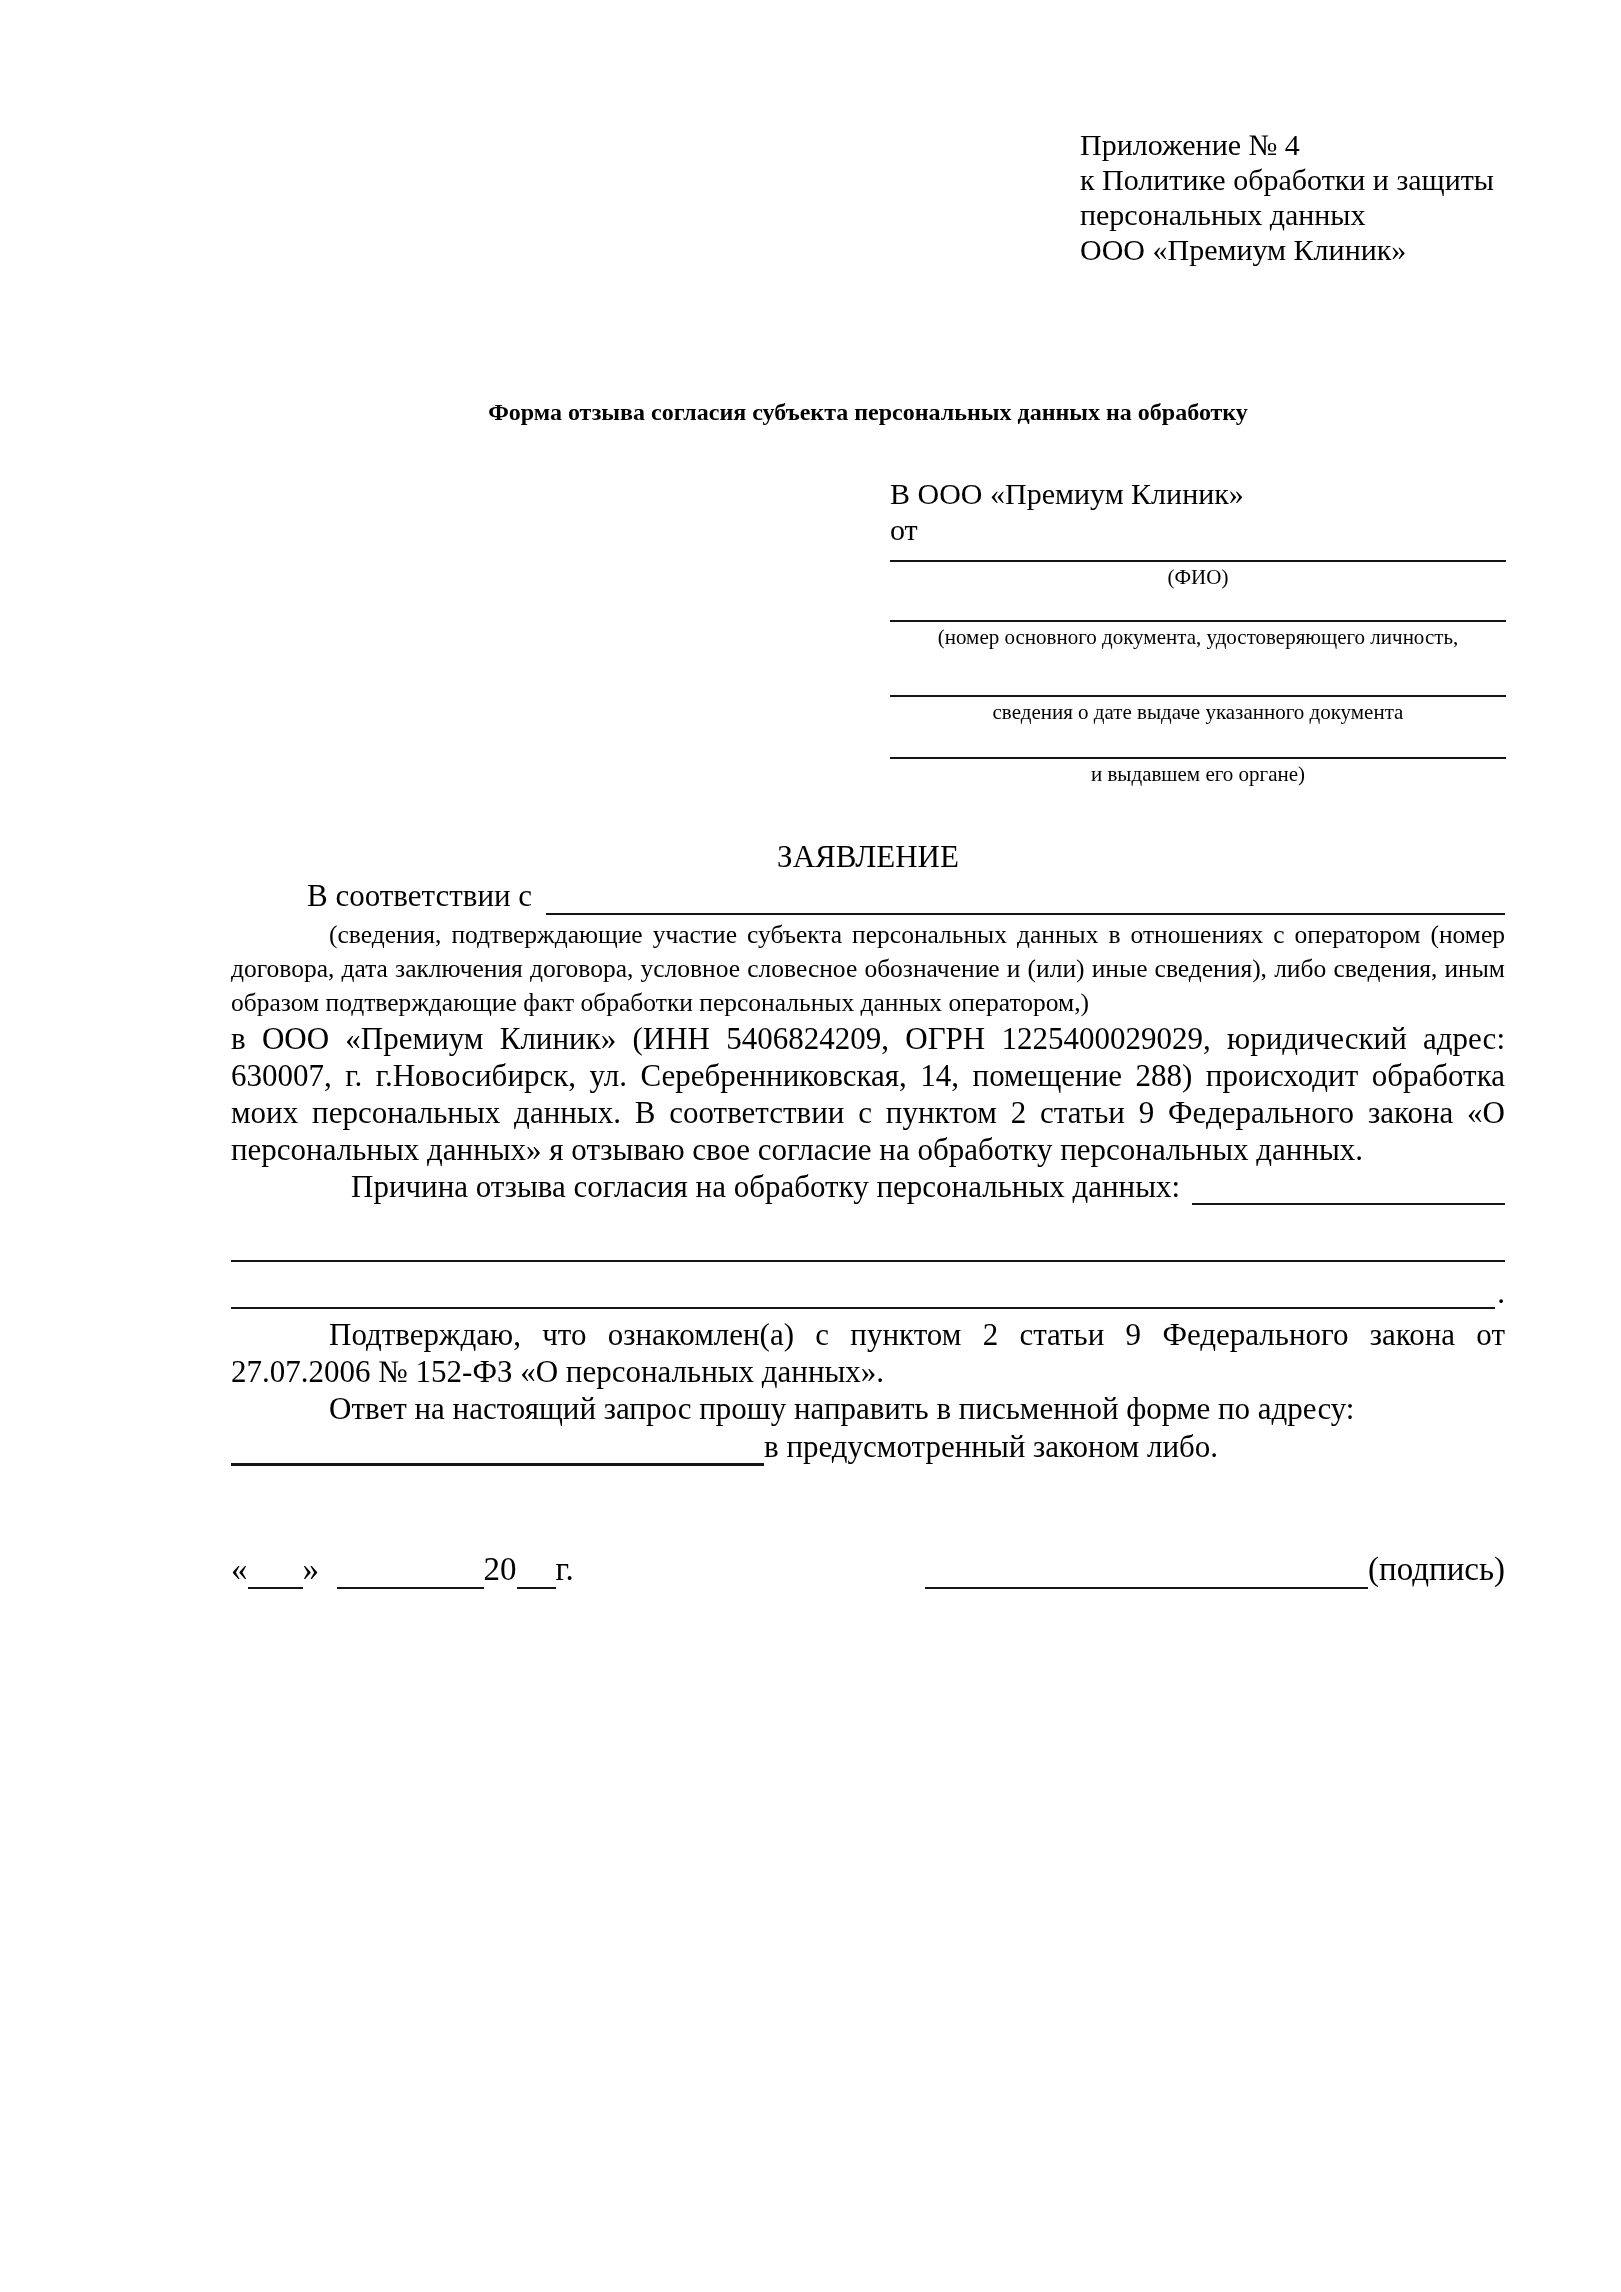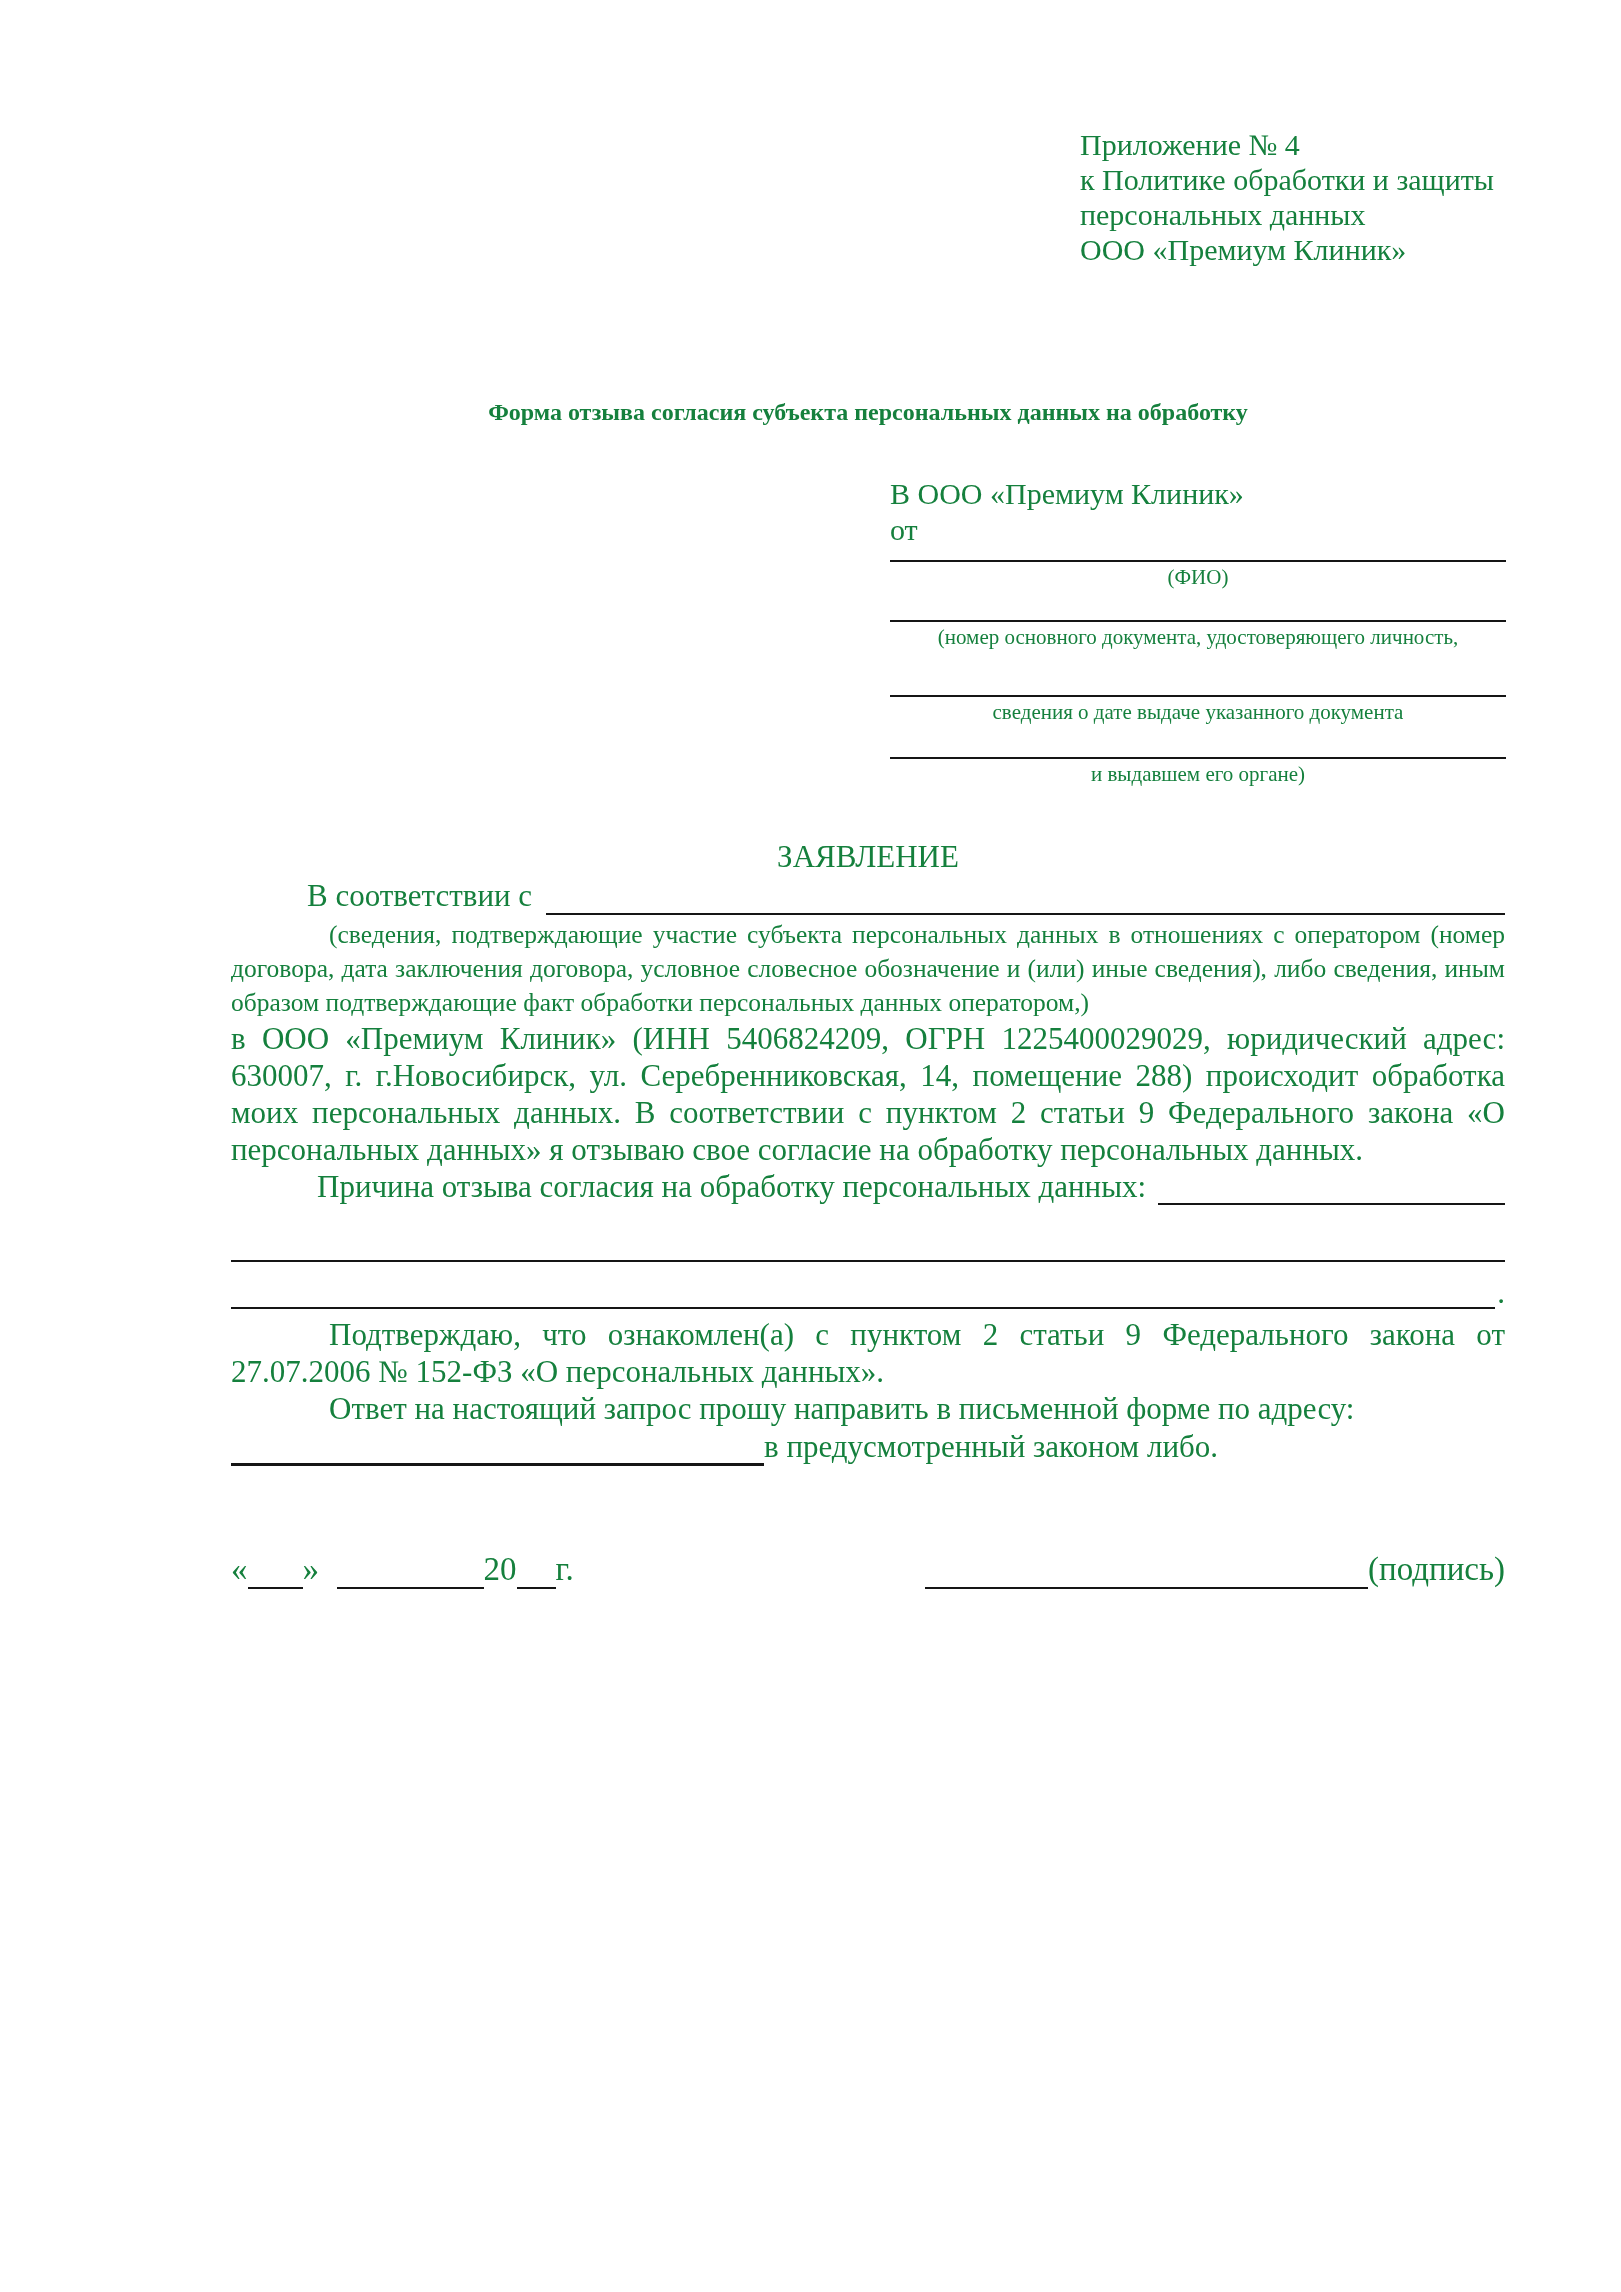--- a/index.html
+++ b/index.html
@@ -1,21 +1,21 @@
 <!DOCTYPE html>
 <html lang="ru"><head>
 <meta charset="utf-8">
 <style>
   html, body { margin: 0; padding: 0; background: #ffffff; }
   .page {
     position: relative;
     width: 1621px;
     height: 2293px;
     background: #ffffff;
-    color: #15803d;
+    color: #000000;
     font-family: "Liberation Serif", "DejaVu Serif", serif;
     box-sizing: border-box;
     padding: 127px 116px 0 231px;
     overflow: hidden;
   }
 
   
   .appendix {
     margin-left: 849px;
     font-size: 30px;
@@ -82,21 +82,21 @@
     font-size: 31px;
     line-height: 37px;
     text-align: justify;
   }
 
   .reason-row {
     display: flex;
     align-items: flex-end;
     font-size: 31px;
     line-height: 37px;
-    margin-left: 86px;
+    margin-left: 120px;
     margin-top: 0px;
   }
   .reason-row .prefix { white-space: nowrap; padding-right: 11.8px; }
 
   .write-line-1 { height: 55px; border-bottom: 2.9px solid #151515; }
   .write-line-2-row {
     display: flex;
     align-items: flex-end;
     height: 47px;
     font-size: 31px;

